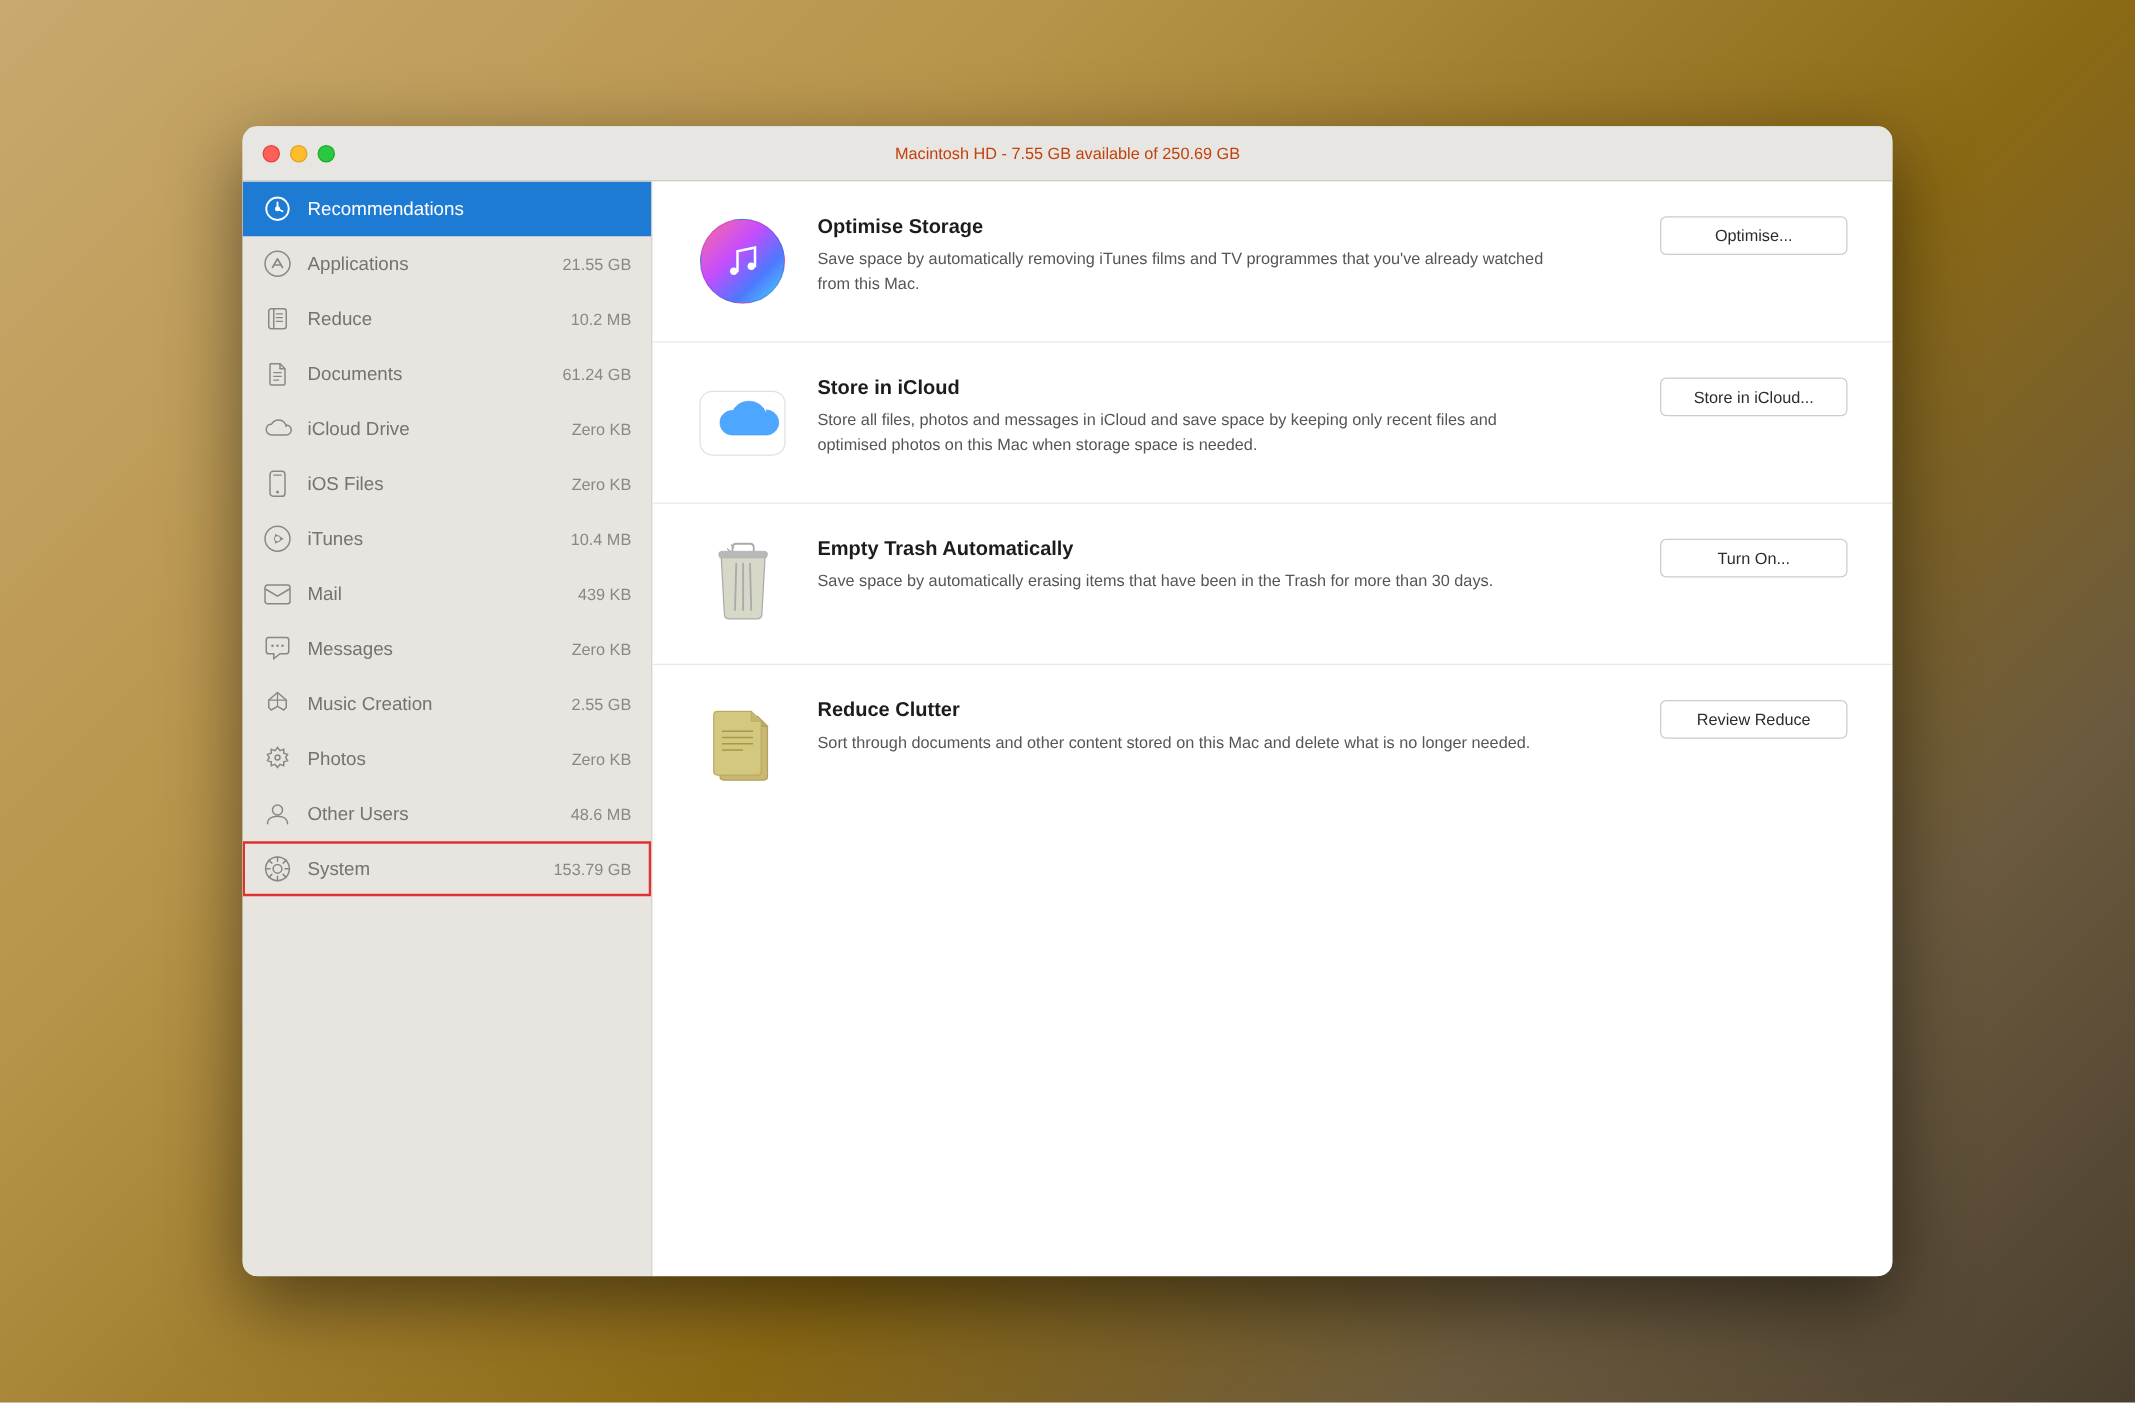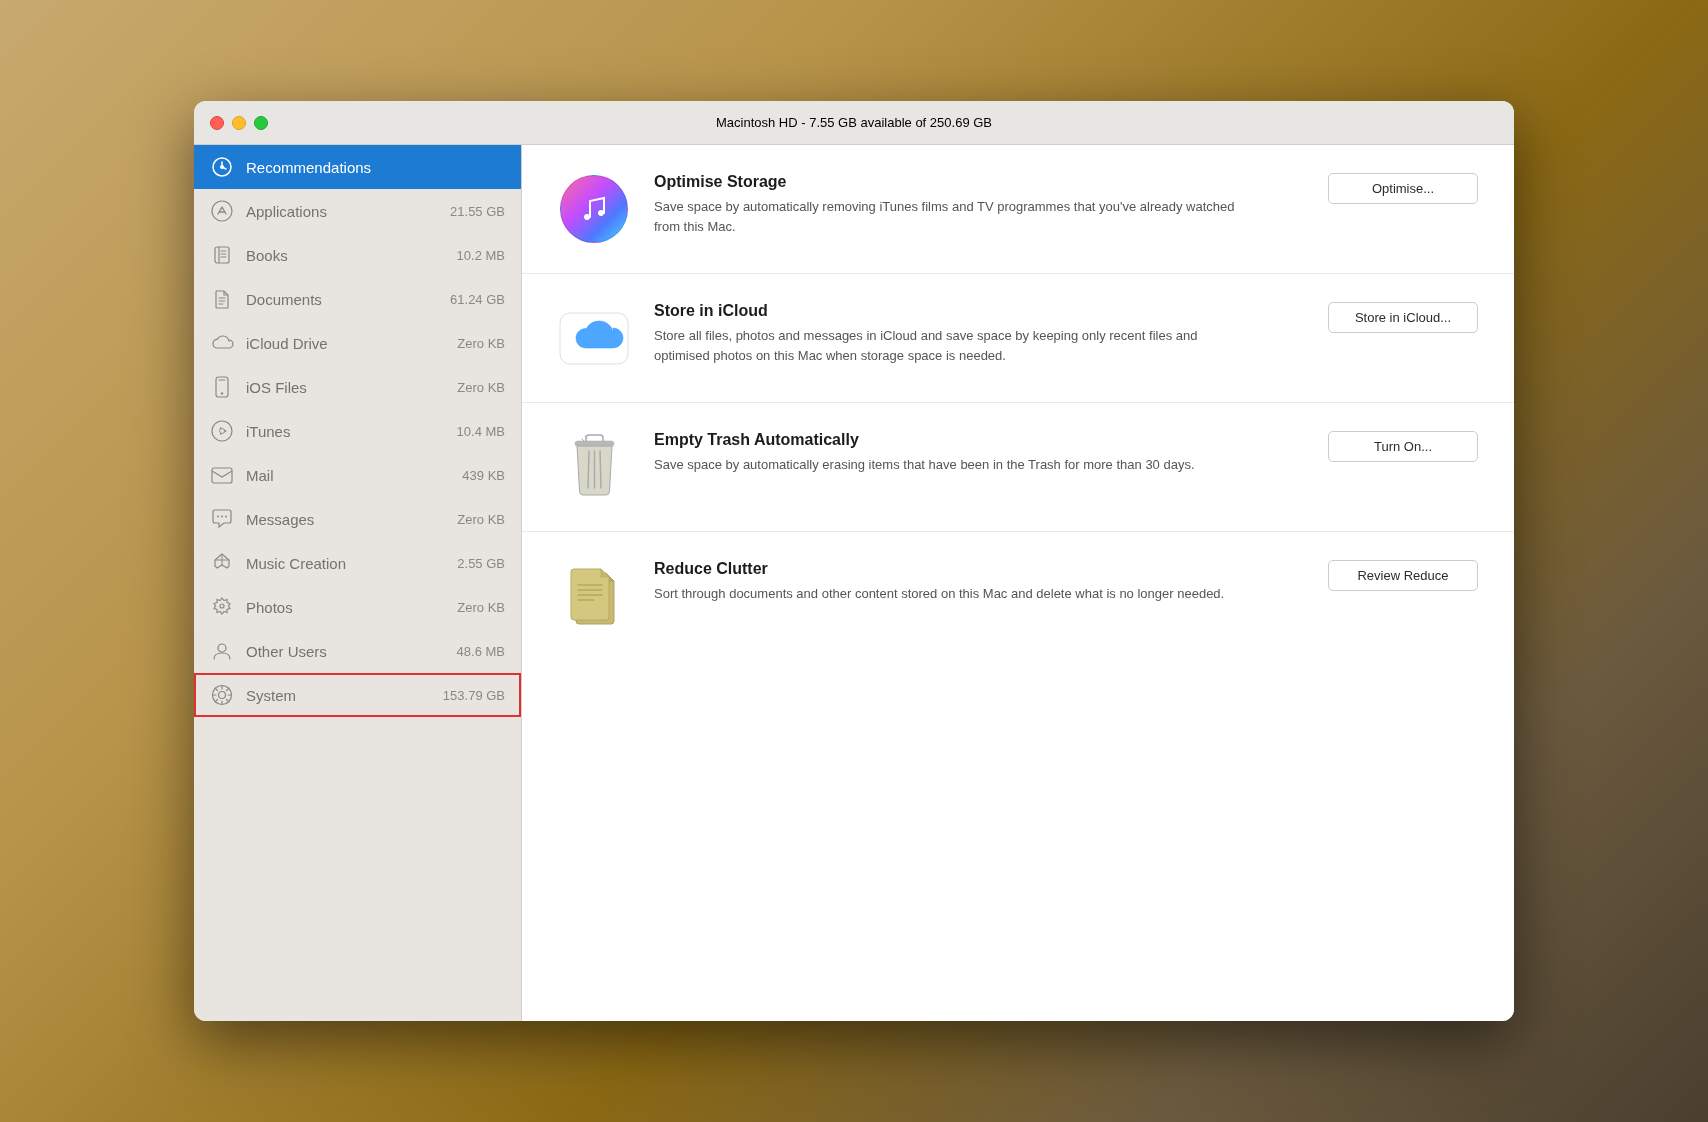--- a/index.html
+++ b/index.html
@@ -42,21 +42,21 @@
       width: 14px;
       height: 14px;
       border-radius: 50%;
       cursor: pointer;
     }
     .tl-close { background: #ff5f57; border: 1px solid #e0443e; }
     .tl-minimize { background: #ffbd2e; border: 1px solid #dea123; }
     .tl-maximize { background: #28c940; border: 1px solid #1aab29; }
     .titlebar-title {
       font-size: 13px;
-      color: #000000;
+      color: #c2410c;
       font-weight: 400;
     }
     .main-content {
       display: flex;
       flex: 1;
       overflow: hidden;
     }
     .sidebar {
       width: 328px;
       background: #e8e5e0;
@@ -205,21 +205,21 @@
       </div>
 
       <div class="sidebar-item">
         <div class="item-icon">
           <svg width="22" height="22" viewBox="0 0 22 22" fill="none">
             <rect x="4" y="3" width="14" height="16" rx="2" stroke="#888" stroke-width="1.2" fill="none"></rect>
             <path d="M8 3 L8 19" stroke="#888" stroke-width="1.2"></path>
             <path d="M10 7 h5 M10 10 h5 M10 13 h5" stroke="#888" stroke-width="1" stroke-linecap="round"></path>
           </svg>
         </div>
-        <span class="item-label">Books</span>
+        <span class="item-label">Reduce</span>
         <span class="item-size">10.2 MB</span>
       </div>
 
       <div class="sidebar-item">
         <div class="item-icon">
           <svg width="22" height="22" viewBox="0 0 22 22" fill="none">
             <path d="M5 3 h8 l4 4 v12 a1 1 0 0 1 -1 1 H6 a1 1 0 0 1 -1 -1 V4 a1 1 0 0 1 1 -1 z" stroke="#888" stroke-width="1.2" fill="none"></path>
             <path d="M13 3 v4 h4" stroke="#888" stroke-width="1.2" fill="none"></path>
             <path d="M8 10 h6 M8 13 h6 M8 16 h4" stroke="#888" stroke-width="1" stroke-linecap="round"></path>
           </svg>

